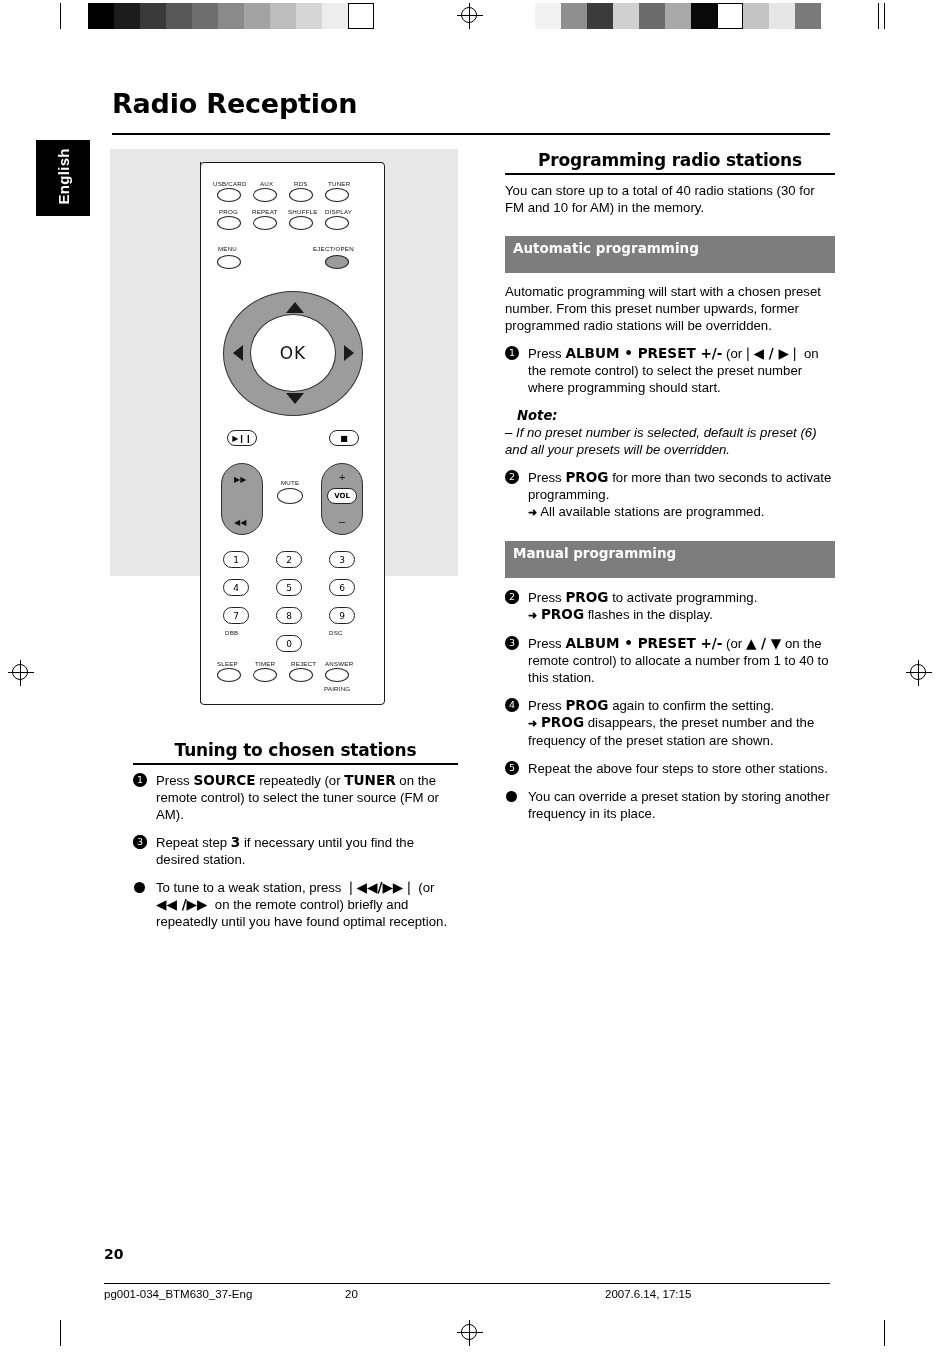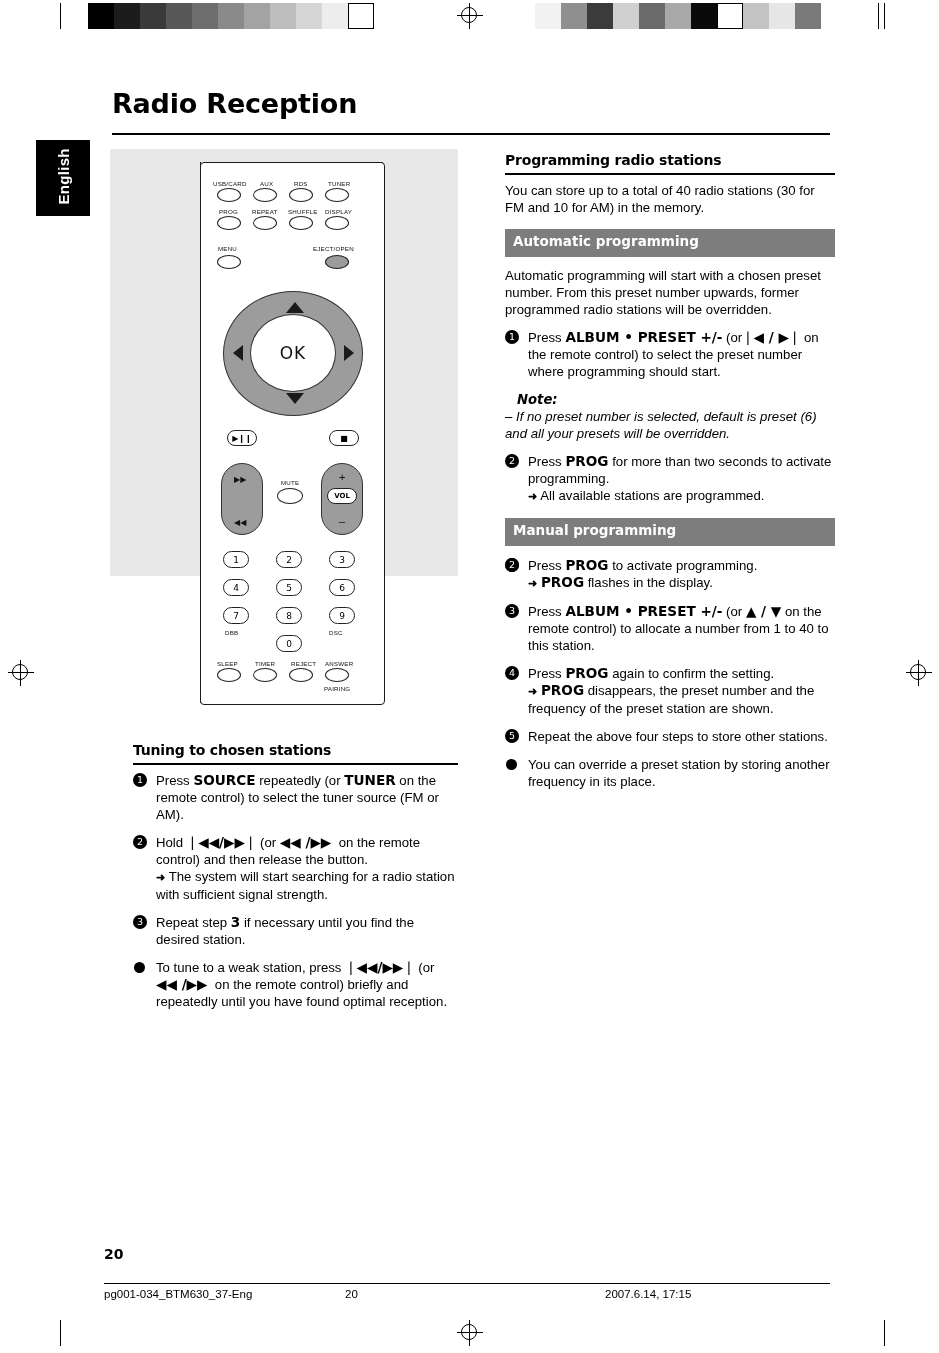--- a/index.html
+++ b/index.html
@@ -213,38 +213,39 @@
     position: absolute;
     font-size: 13.2px;
     line-height: 17px;
     font-family: "Liberation Sans", sans-serif;
   }
   .col-left  { left: 133px; top: 742px; width: 325px; }
   .col-right { left: 505px; top: 152px; width: 330px; }
 
   h2.sec {
     font-family: "DejaVu Sans", sans-serif;
-    font-size: 14px;
+    font-size: 17px;
     font-weight: bold;
     margin: 0 0 4px 0;
     letter-spacing: -0.2px;
+    text-align: center;
   }
   .sec-rule {
     height: 1.6px;
     background: #000;
     margin-bottom: 7px;
   }
   .greybar {
     background: #7d7d7d;
     color: #fff;
     font-family: "DejaVu Sans", sans-serif;
     font-weight: bold;
     font-size: 13.5px;
-    padding: 4px 8px 7px 8px;
-    margin: 13px 0 10px 0;
+    padding: 4px 8px 16px 8px;
+    margin: 20px 0 10px 0;
   }
   .intro {
     margin: 0 0 11px 0;
   }
   .step {
     position: relative;
     padding-left: 23px;
     margin-bottom: 11px;
   }
   .bullet-num {
@@ -457,21 +458,21 @@
       <div class="rbtn" style="left:124px;top:505px; width:24px; height:14px;"></div>
       <div class="rlabel" style="left:123px; top:522px;">PAIRING</div>
     </div>
   </div>
 
   <div class="col col-left">
     <h2 class="sec">Tuning to chosen stations</h2>
     <div class="sec-rule"></div>
     <div id="left-steps">
         <div class="step"><span class="bullet-num">1</span><span>Press <b class="bold">SOURCE</b> repeatedly (or <b class="bold">TUNER</b> on the remote control) to select the tuner source (FM or AM).</span></div>
-        <div class="step"><span class="bullet-num">2</span><span>Hold <b class="bold nowrapsym">❘◀◀/▶▶❘</b> (or <b class="bold nowrapsym">◀◀ /▶▶</b> &nbsp;on the remote control) and then release the button.<br><span class="arrow">➜</span> The system will start searching for a radio station with sufficient signal strength.</span></div>
+        <div class="step"><span class="bullet-num">2</span></div>
         <div class="step"><span class="bullet-num">3</span><span>Repeat step <b class="bold">3</b> if necessary until you find the desired station.</span></div>
         <div class="step"><span class="bullet-dot"></span><span>To tune to a weak station, press <b class="bold nowrapsym">❘◀◀/▶▶❘</b> (or <b class="bold nowrapsym">◀◀ /▶▶</b> &nbsp;on the remote control) briefly and repeatedly until you have found optimal reception.</span></div>
       </div>
   </div>
 
   <div class="col col-right">
     <h2 class="sec">Programming radio stations</h2>
     <div class="sec-rule"></div>
     <p class="intro">You can store up to a total of 40 radio stations (30 for FM and 10 for AM) in the memory.</p>
 

